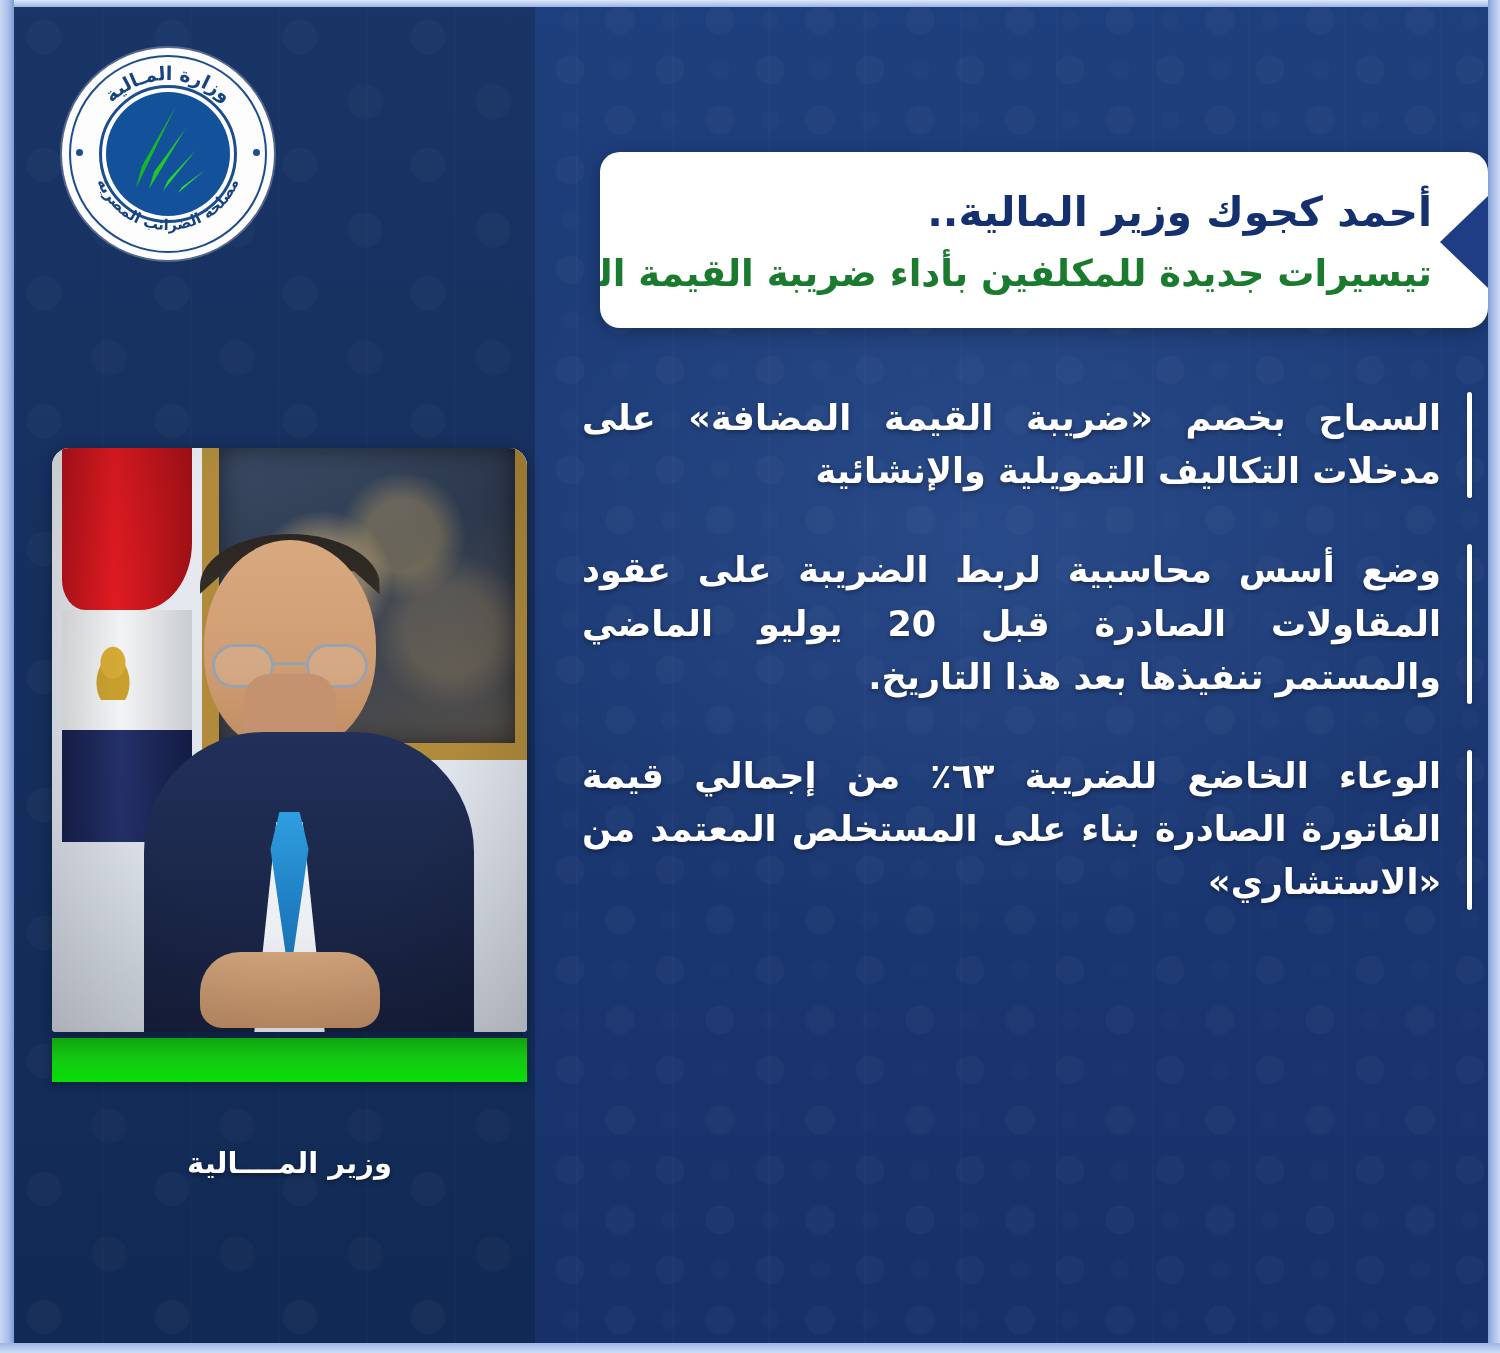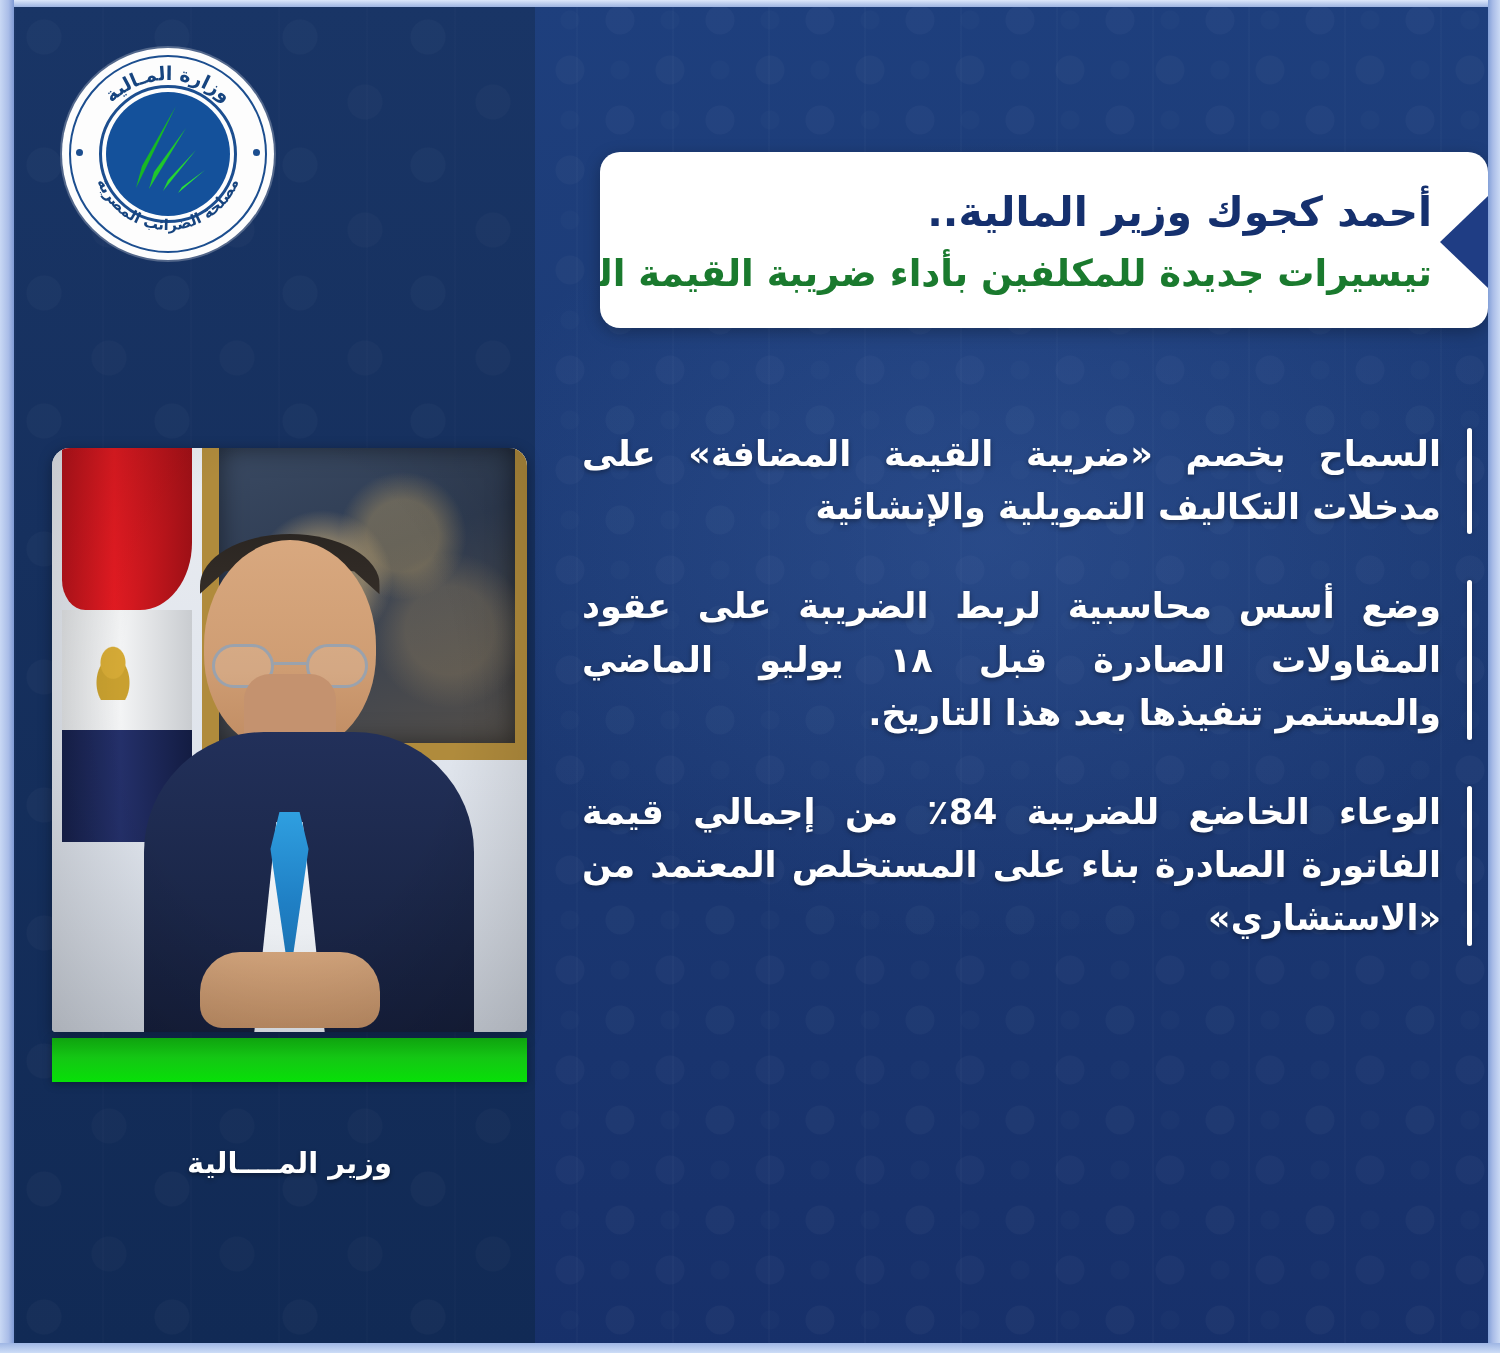--- a/index.html
+++ b/index.html
@@ -270,21 +270,20 @@
 
   
   .bullets {
     position:absolute; right:28px; top:392px;
     width:890px;
   }
   .bullet {
     display:flex; flex-direction:row;
     justify-content:flex-start; align-items:stretch;
     margin-bottom:46px;
-    margin-top:36px;
   }
   .bullet .rule {
     flex:0 0 auto;
     width:5px;
     background:#ffffff;
     margin-left:26px;
     border-radius:3px;
     box-shadow:0 0 4px rgba(0,0,0,.25);
   }
   .bullet .txt {
@@ -380,26 +379,26 @@
   <div class="bullets">
 
     <div class="bullet">
       <div class="rule"></div>
       <div class="txt">السماح بخصم «ضريبة القيمة المضافة» على مدخلات التكاليف التمويلية والإنشائية</div>
     </div>
 
 
     <div class="bullet">
       <div class="rule"></div>
-      <div class="txt">وضع أسس محاسبية لربط الضريبة على عقود المقاولات الصادرة قبل ١٨ يوليو الماضي والمستمر تنفيذها بعد هذا التاريخ.</div>
+      <div class="txt">وضع أسس محاسبية لربط الضريبة على عقود المقاولات الصادرة قبل 20 يوليو الماضي والمستمر تنفيذها بعد هذا التاريخ.</div>
     </div>
 
     <div class="bullet">
       <div class="rule"></div>
-      <div class="txt">الوعاء الخاضع للضريبة 84٪ من إجمالي قيمة الفاتورة الصادرة بناء على المستخلص المعتمد من «الاستشاري»</div>
+      <div class="txt">الوعاء الخاضع للضريبة ٦٣٪ من إجمالي قيمة الفاتورة الصادرة بناء على المستخلص المعتمد من «الاستشاري»</div>
     </div>
 
   </div>
 
   <div class="edge-top"></div>
   <div class="edge-left"></div>
   <div class="edge-right"></div>
   <div class="edge-bottom"></div>
 
 </div>

